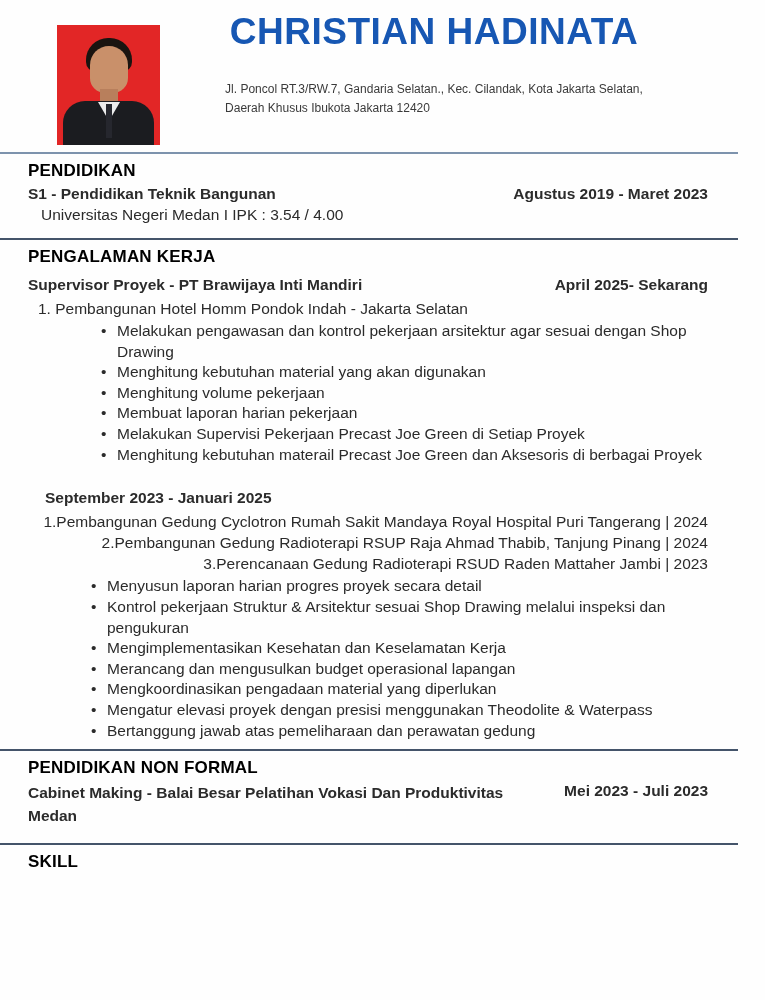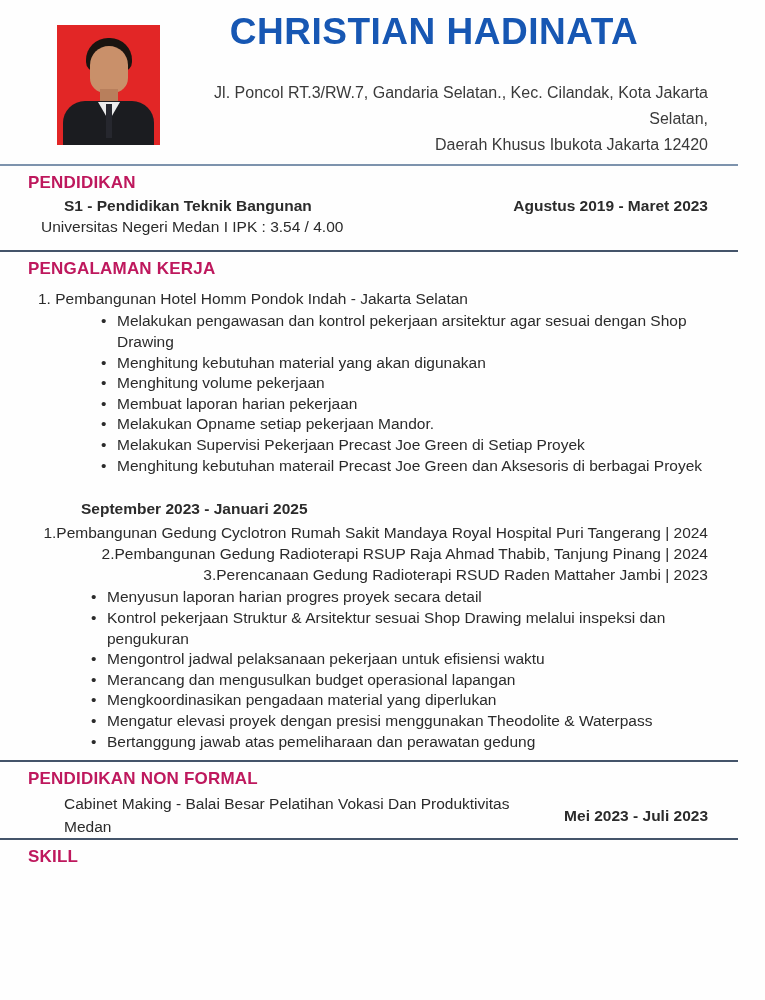--- a/index.html
+++ b/index.html
@@ -24,28 +24,28 @@
   .ph-neck { position:absolute; top:64px; left:43px; width:18px; height:15px; background:#b87f5c; }
   .ph-body { position:absolute; top:76px; left:6px; width:91px; height:46px; background:#1b1c20; border-radius:22px 22px 0 0; }
   .ph-shirt { position:absolute; top:77px; left:41px; width:22px; height:19px; background:#ececec; clip-path:polygon(0 0,100% 0,50% 100%); }
   .ph-tie { position:absolute; top:79px; left:49px; width:6px; height:34px; background:#26272e; }
 
   .header-text { flex:1; display:flex; flex-direction:column; align-items:center; }
   .name {
     margin:0; font-size:37px; font-weight:bold; color:#1757b3;
     letter-spacing:0.5px; line-height:1.1; text-align:center;
   }
-  .address { margin-top:27px; text-align:right; font-size:16px; line-height:1.62; color:#3a3a3a;margin-left:30px; }
+  .address { margin-top:27px; text-align:left; font-size:12px; line-height:1.62; color:#3a3a3a; }
 
   
   .divider { border:none; border-top:2px solid #44546a; margin:0; }
   .divider.light { border-top-color:#7d93ad; }
   .section { padding:0 30px 0 28px; }
-  .section-title { margin:7px 0 4px; font-size:17px; font-weight:bold; color:#be185d; letter-spacing:0.2px; }
-  .row { display:flex; justify-content:space-between; align-items:center;margin-left:36px; }
+  .section-title { margin:7px 0 4px; font-size:17px; font-weight:bold; color:#000000; letter-spacing:0.2px; }
+  .row { display:flex; justify-content:space-between; align-items:flex-start; }
   .bold { font-weight:bold; }
   .date { font-weight:bold; white-space:nowrap; padding-left:12px; }
 
   
   .edu-detail { padding-left:13px; margin-top:3px; }
   .section-edu { padding-bottom:14px; }
 
   
   .job { margin-top:9px; }
   .job + .job { margin-top:24px; }
@@ -54,22 +54,22 @@
   ul.projects.tight { padding-left:4px;text-align:right; }
   ul.bullets { list-style:none; margin:2px 0 0; padding:0; }
   ul.bullets li { position:relative; padding-left:17px; line-height:20.6px; }
   ul.bullets li::before { content:"\2022"; position:absolute; left:1px; top:0; color:#2b2b2b; }
   ul.bullets.deep { padding-left:72px; }
   ul.bullets.mid { padding-left:62px; }
   .section-exp { padding-bottom:8px; }
 
   
   .nf-row { margin-top:2px; }
-  .nf-title { font-weight:normal; max-width:505px; line-height:1.45; }
-  .section-nf { }
+  .nf-title { font-weight:bold; max-width:505px; line-height:1.45; }
+  .section-nf { padding-bottom:16px; }
 </style>
 </head>
 <body>
 
 <div class="page">
 
   <div class="header">
     <div class="photo">
       <div class="ph-hair"></div>
       <div class="ph-face"></div>
@@ -97,47 +97,50 @@
     </div>
     <div class="edu-detail">Universitas Negeri Medan I IPK : 3.54 / 4.00</div>
   </div>
 
   <hr class="divider">
 
   <div class="section section-exp">
     <div class="section-title">PENGALAMAN KERJA</div>
 
     <div class="job">
+      <div class="row">
+        <span class="bold">Supervisor Proyek - PT Brawijaya Inti Mandiri</span>
+        <span class="date">April 2025- Sekarang</span>
+      </div>
       <ul class="projects">
         <li>1. Pembangunan Hotel Homm Pondok Indah - Jakarta Selatan</li>
       </ul>
       <ul class="bullets deep">
         <li>Melakukan pengawasan dan kontrol pekerjaan arsitektur agar sesuai dengan Shop Drawing</li>
         <li>Menghitung kebutuhan material yang akan digunakan</li>
         <li>Menghitung volume pekerjaan</li>
         <li>Membuat laporan harian pekerjaan</li>
-        <li>Melakukan Opname setiap pekerjaan Mandor.</li>
         <li>Melakukan Supervisi Pekerjaan Precast Joe Green di Setiap Proyek</li>
         <li>Menghitung kebutuhan materail Precast Joe Green dan Aksesoris di berbagai Proyek</li>
       </ul>
     </div>
 
     <div class="job indented">
       <div class="row">
         <span class="date">September 2023 - Januari 2025</span>
       </div>
       <ul class="projects tight">
         <li>1.Pembangunan Gedung Cyclotron Rumah Sakit Mandaya Royal Hospital Puri Tangerang | 2024</li>
         <li>2.Pembangunan Gedung Radioterapi RSUP Raja Ahmad Thabib, Tanjung Pinang | 2024</li>
         <li>3.Perencanaan Gedung Radioterapi RSUD Raden Mattaher Jambi | 2023</li>
       </ul>
       <ul class="bullets mid">
         <li>Menyusun laporan harian progres proyek secara detail</li>
         <li>Kontrol pekerjaan Struktur &amp; Arsitektur sesuai Shop Drawing melalui inspeksi dan pengukuran</li>
-        <li>Mengontrol jadwal pelaksanaan pekerjaan untuk efisiensi waktu</li>
+        <li>Mengimplementasikan Kesehatan dan Keselamatan Kerja</li>
         <li>Merancang dan mengusulkan budget operasional lapangan</li>
         <li>Mengkoordinasikan pengadaan material yang diperlukan</li>
         <li>Mengatur elevasi proyek dengan presisi menggunakan Theodolite &amp; Waterpass</li>
         <li>Bertanggung jawab atas pemeliharaan dan perawatan gedung</li>
       </ul>
     </div>
   </div>
 
   <hr class="divider">
 

